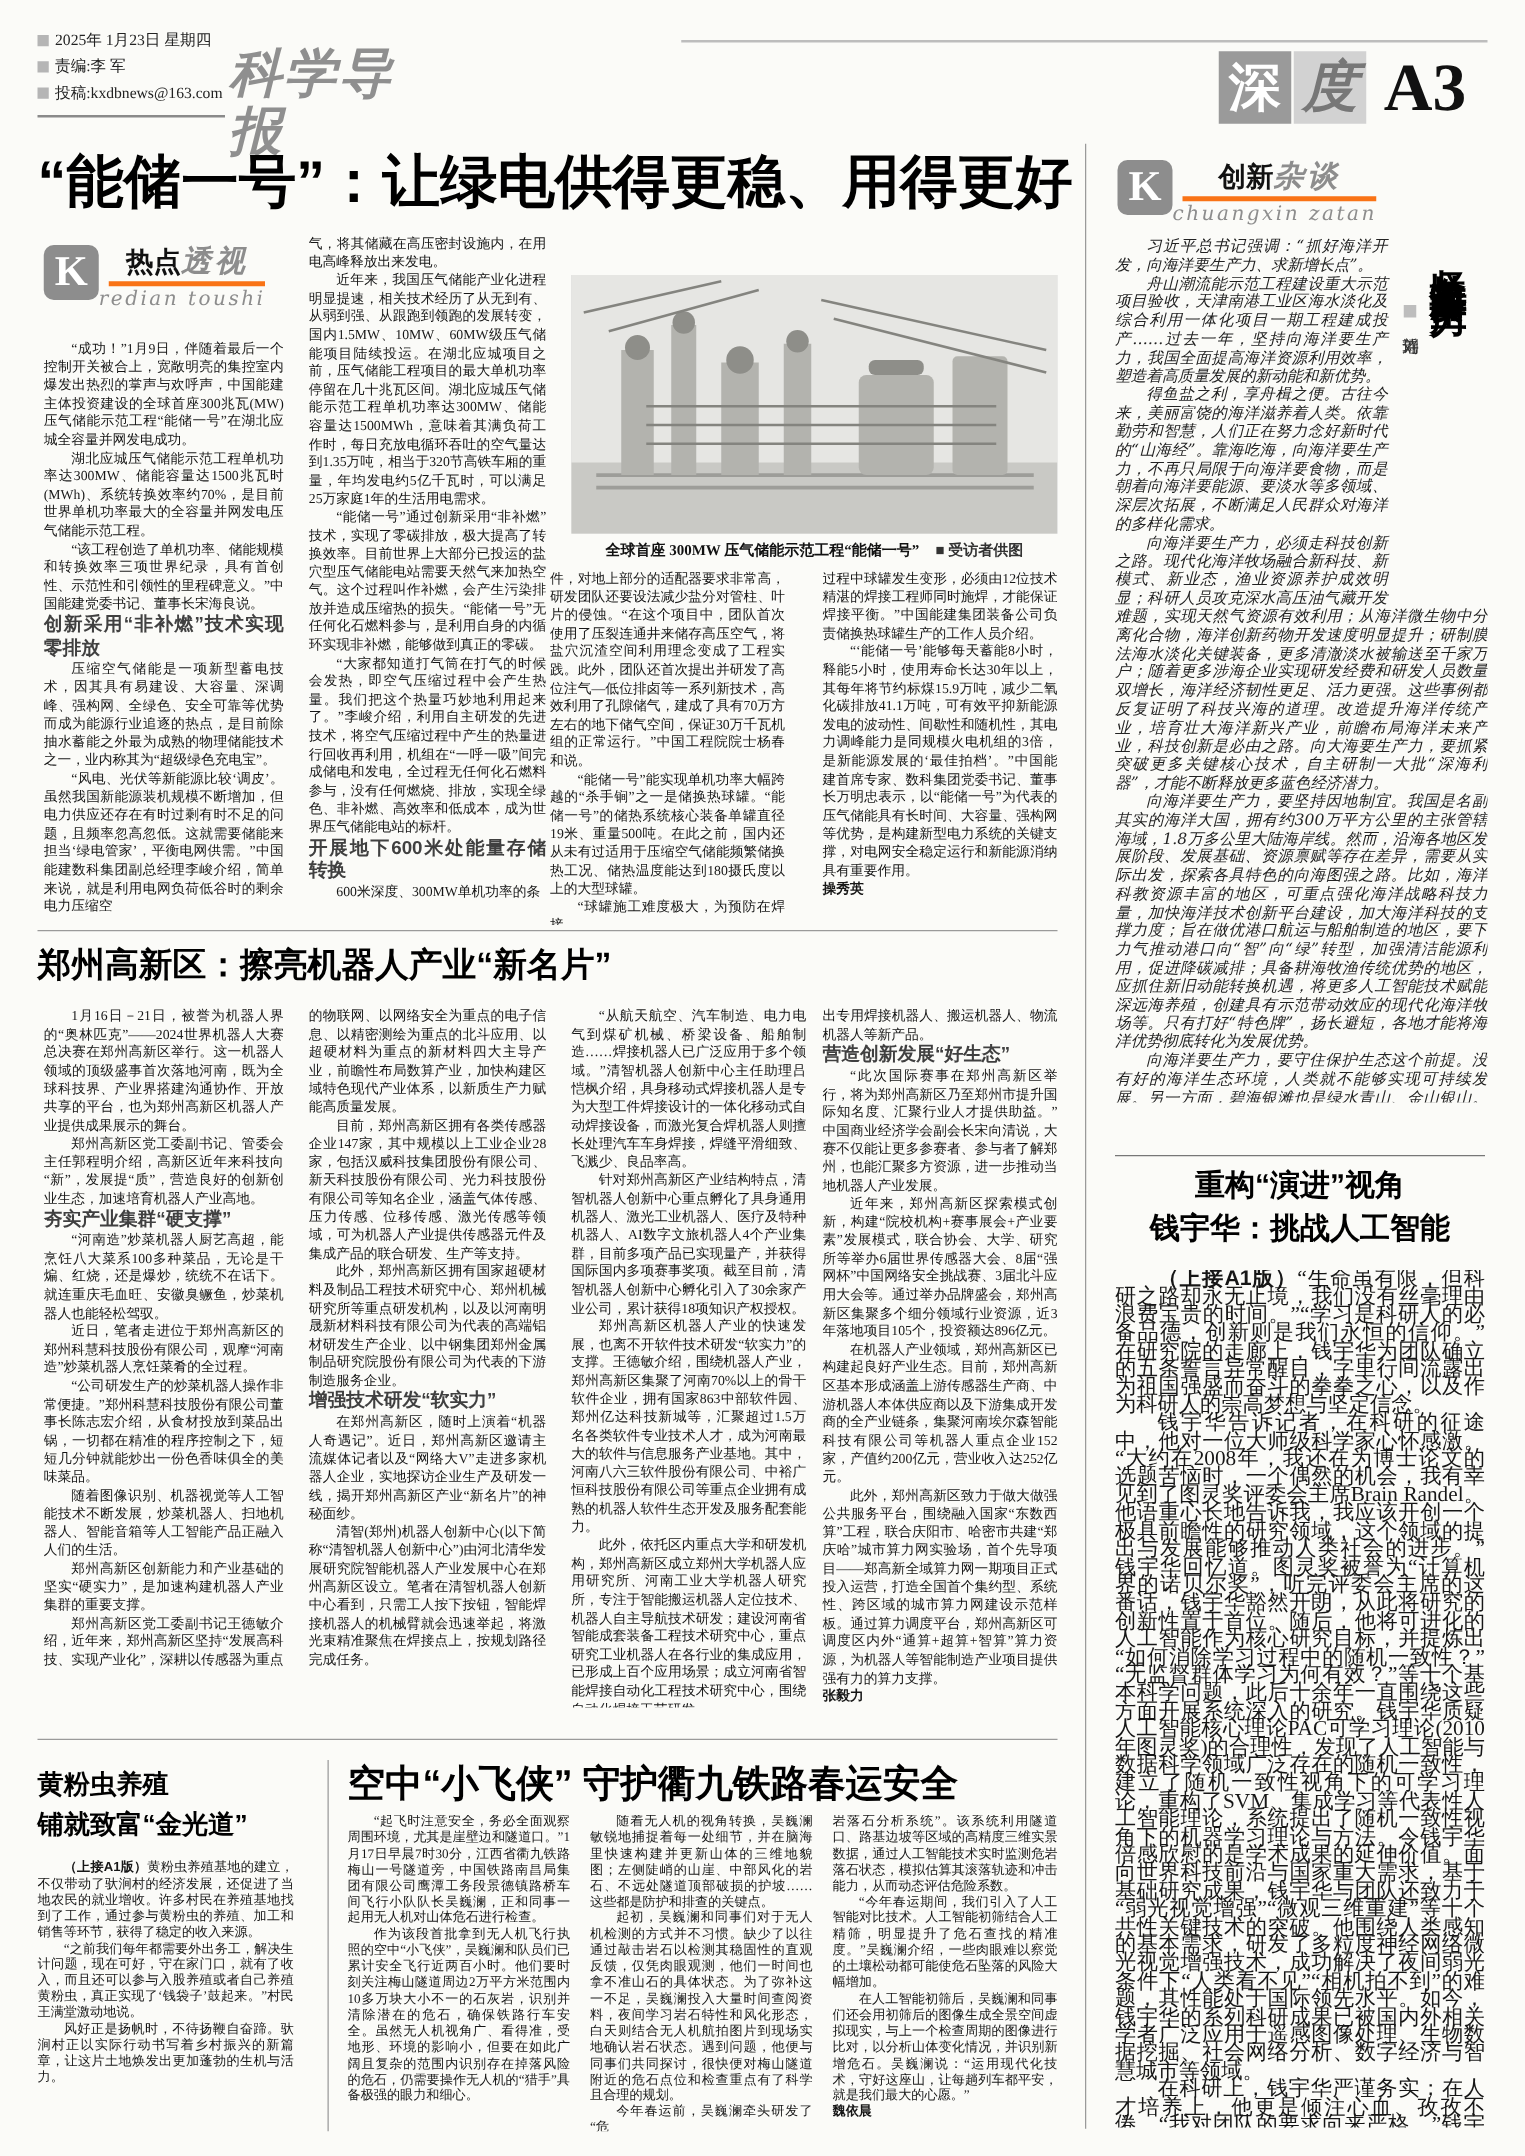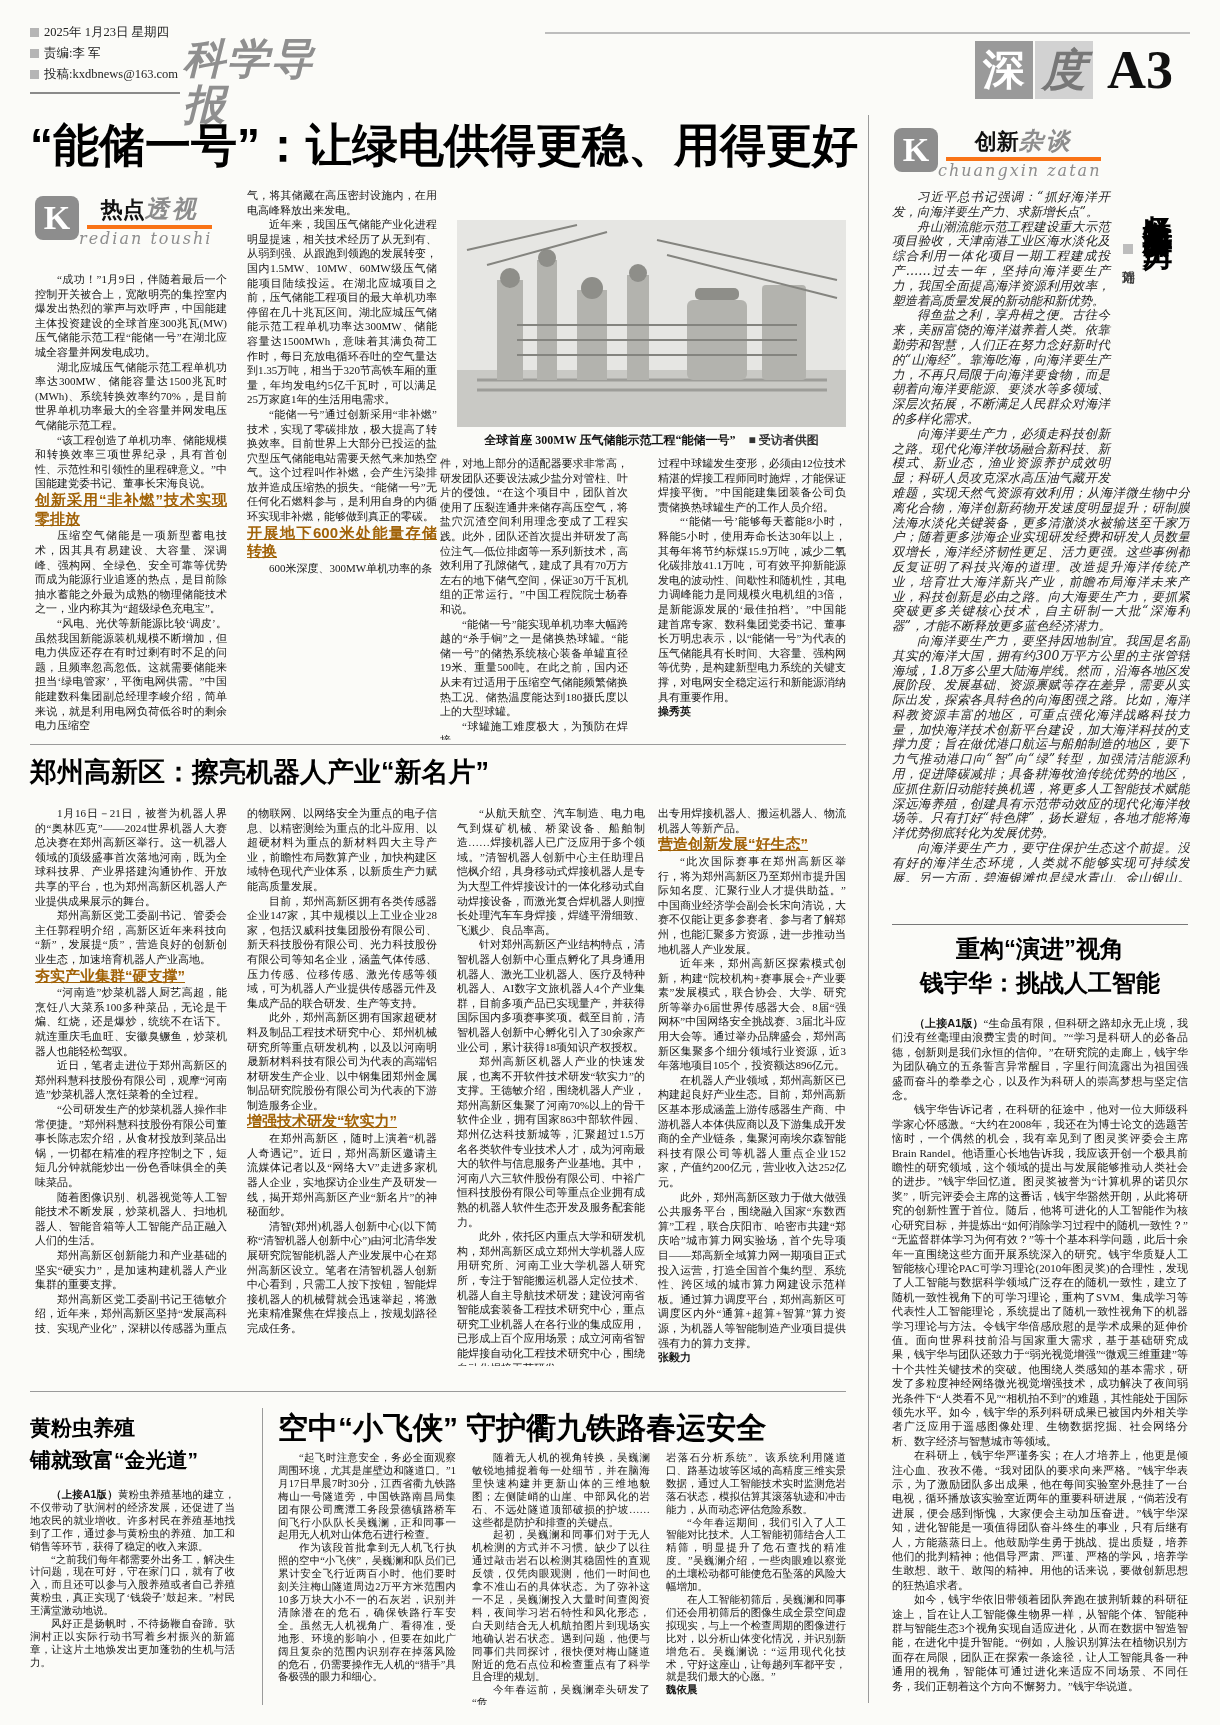--- a/index.html
+++ b/index.html
@@ -26,21 +26,21 @@
   .brand .k{width:44px;height:44px;border-radius:8px;background:#8d8d8d;color:#fff;font:bold 34px/44px "Liberation Serif",serif;text-align:center;flex:0 0 auto;}
   .brand .bt{margin-left:8px;border-bottom:4px solid #f97316;padding-bottom:2px;text-align:center;}
   .brand .bt .cn{font:bold 22px/26px "Liberation Sans",sans-serif;color:#111;}
   .brand .bt .cn i{font:italic bold 24px/26px "DejaVu Serif",serif;color:#8d8d8d;letter-spacing:3px;}
   .brand .py{font:italic 16px/20px "DejaVu Serif",serif;color:#8d8d8d;letter-spacing:2px;}
   
   .col{position:absolute;text-align:justify;font-size:11px;line-height:14.6px;color:#161616;overflow:hidden;}
   .col p{margin:0;}
   .x-p{text-indent:2em;}
   .x-cont{text-indent:0;}
-  .x-h{font:bold 15px/1.25 "Liberation Sans",sans-serif;text-indent:0;margin:9px 0 7px;color:#a16207;text-decoration:underline;}
+  .x-h{font:bold 15px/1.25 "Liberation Sans",sans-serif;text-indent:0;margin:9px 0 7px;color:#404040;}
   .x-by{text-align:left;font-weight:bold;text-indent:0;margin-top:8px;padding-right:6px;}
   .x-lead{text-indent:2em;}
   .x-lead b{font-family:"Liberation Sans",sans-serif;}
   
   .photo{left:457px;top:220px;width:389px;height:207px;background:#dcdcda;overflow:hidden;}
   .caption{left:457px;top:431px;width:389px;font:bold 12px/18px "Liberation Serif",serif;text-align:center;color:#111;white-space:nowrap;}
   .caption .credit{font-weight:bold;color:#333;margin-left:10px;}
   
   .essay{position:absolute;left:892px;top:190px;width:298px;text-align:justify;
          font:italic 12.5px/14.8px "DejaVu Serif",serif;color:#222;overflow:hidden;}
@@ -92,20 +92,21 @@
     <p class="x-p">湖北应城压气储能示范工程单机功率达300MW、储能容量达1500兆瓦时(MWh)、系统转换效率约70%，是目前世界单机功率最大的全容量并网发电压气储能示范工程。</p>
     <p class="x-p">“该工程创造了单机功率、储能规模和转换效率三项世界纪录，具有首创性、示范性和引领性的里程碑意义。”中国能建党委书记、董事长宋海良说。</p>
     <p class="x-h">创新采用“非补燃”技术实现零排放</p>
     <p class="x-p">压缩空气储能是一项新型蓄电技术，因其具有易建设、大容量、深调峰、强构网、全绿色、安全可靠等优势而成为能源行业追逐的热点，是目前除抽水蓄能之外最为成熟的物理储能技术之一，业内称其为“超级绿色充电宝”。</p>
     <p class="x-p">“风电、光伏等新能源比较‘调皮’。虽然我国新能源装机规模不断增加，但电力供应还存在有时过剩有时不足的问题，且频率忽高忽低。这就需要储能来担当‘绿电管家’，平衡电网供需。”中国能建数科集团副总经理李峻介绍，简单来说，就是利用电网负荷低谷时的剩余电力压缩空</p>
   </div>
 <div class="col" style="left:247px;top:188px;width:190px;height:552px;">
     <p class="x-cont">气，将其储藏在高压密封设施内，在用电高峰释放出来发电。</p>
     <p class="x-p">近年来，我国压气储能产业化进程明显提速，相关技术经历了从无到有、从弱到强、从跟跑到领跑的发展转变，国内1.5MW、10MW、60MW级压气储能项目陆续投运。在湖北应城项目之前，压气储能工程项目的最大单机功率停留在几十兆瓦区间。湖北应城压气储能示范工程单机功率达300MW、储能容量达1500MWh，意味着其满负荷工作时，每日充放电循环吞吐的空气量达到1.35万吨，相当于320节高铁车厢的重量，年均发电约5亿千瓦时，可以满足25万家庭1年的生活用电需求。</p>
     <p class="x-p">“能储一号”通过创新采用“非补燃”技术，实现了零碳排放，极大提高了转换效率。目前世界上大部分已投运的盐穴型压气储能电站需要天然气来加热空气。这个过程叫作补燃，会产生污染排放并造成压缩热的损失。“能储一号”无任何化石燃料参与，是利用自身的内循环实现非补燃，能够做到真正的零碳。</p>
+    <p class="x-p">“大家都知道打气筒在打气的时候会发热，即空气压缩过程中会产生热量。我们把这个热量巧妙地利用起来了。”李峻介绍，利用自主研发的先进技术，将空气压缩过程中产生的热量进行回收再利用，机组在“一呼一吸”间完成储电和发电，全过程无任何化石燃料参与，没有任何燃烧、排放，实现全绿色、非补燃、高效率和低成本，成为世界压气储能电站的标杆。</p>
     <p class="x-h">开展地下600米处能量存储转换</p>
     <p class="x-p">600米深度、300MW单机功率的条</p>
   </div>
 <div class="col" style="left:440px;top:456px;width:188px;height:284px;">
     <p class="x-cont">件，对地上部分的适配器要求非常高，研发团队还要设法减少盐分对管柱、叶片的侵蚀。“在这个项目中，团队首次使用了压裂连通井来储存高压空气，将盐穴沉渣空间利用理念变成了工程实践。此外，团队还首次提出并研发了高位注气—低位排卤等一系列新技术，高效利用了孔隙储气，建成了具有70万方左右的地下储气空间，保证30万千瓦机组的正常运行。”中国工程院院士杨春和说。</p>
     <p class="x-p">“能储一号”能实现单机功率大幅跨越的“杀手锏”之一是储换热球罐。“能储一号”的储热系统核心装备单罐直径19米、重量500吨。在此之前，国内还从未有过适用于压缩空气储能频繁储换热工况、储热温度能达到180摄氏度以上的大型球罐。</p>
     <p class="x-p">“球罐施工难度极大，为预防在焊接</p>
   </div>
 <div class="col" style="left:658px;top:456px;width:188px;height:284px;">
     <p class="x-cont">过程中球罐发生变形，必须由12位技术精湛的焊接工程师同时施焊，才能保证焊接平衡。”中国能建集团装备公司负责储换热球罐生产的工作人员介绍。</p>
@@ -210,21 +211,21 @@
     <p class="x-p">在机器人产业领域，郑州高新区已构建起良好产业生态。目前，郑州高新区基本形成涵盖上游传感器生产商、中游机器人本体供应商以及下游集成开发商的全产业链条，集聚河南埃尔森智能科技有限公司等机器人重点企业152家，产值约200亿元，营业收入达252亿元。</p>
     <p class="x-p">此外，郑州高新区致力于做大做强公共服务平台，围绕融入国家“东数西算”工程，联合庆阳市、哈密市共建“郑庆哈”城市算力网实验场，首个先导项目——郑高新全域算力网一期项目正式投入运营，打造全国首个集约型、系统性、跨区域的城市算力网建设示范样板。通过算力调度平台，郑州高新区可调度区内外“通算+超算+智算”算力资源，为机器人等智能制造产业项目提供强有力的算力支撑。</p>
     <p class="x-by">张毅力</p>
   </div>
 
 <div class="abs rule-h" style="left:892px;top:924px;width:296px;background:#777;"></div>
 <div class="abs h-q">
   <div>重构“演进”视角</div>
   <div>钱宇华：挑战人工智能</div>
 </div>
-<div class="col" style="left:892px;top:1016px;width:296px;height:686px;font-size:11px;line-height:14.4px;">
+<div class="col" style="left:892px;top:1016px;width:296px;height:686px;font-size:17px;line-height:14.4px;">
     <p class="x-lead"><b>（上接A1版）</b>“生命虽有限，但科研之路却永无止境，我们没有丝毫理由浪费宝贵的时间。”“学习是科研人的必备品德，创新则是我们永恒的信仰。”在研究院的走廊上，钱宇华为团队确立的五条誓言异常醒目，字里行间流露出为祖国强盛而奋斗的拳拳之心，以及作为科研人的崇高梦想与坚定信念。</p>
     <p class="x-p">钱宇华告诉记者，在科研的征途中，他对一位大师级科学家心怀感激。“大约在2008年，我还在为博士论文的选题苦恼时，一个偶然的机会，我有幸见到了图灵奖评委会主席Brain Randel。他语重心长地告诉我，我应该开创一个极具前瞻性的研究领域，这个领域的提出与发展能够推动人类社会的进步。”钱宇华回忆道。图灵奖被誉为“计算机界的诺贝尔奖”，听完评委会主席的这番话，钱宇华豁然开朗，从此将研究的创新性置于首位。随后，他将可进化的人工智能作为核心研究目标，并提炼出“如何消除学习过程中的随机一致性？”“无监督群体学习为何有效？”等十个基本科学问题，此后十余年一直围绕这些方面开展系统深入的研究。钱宇华质疑人工智能核心理论PAC可学习理论(2010年图灵奖)的合理性，发现了人工智能与数据科学领域广泛存在的随机一致性，建立了随机一致性视角下的可学习理论，重构了SVM、集成学习等代表性人工智能理论，系统提出了随机一致性视角下的机器学习理论与方法。令钱宇华倍感欣慰的是学术成果的延伸价值。面向世界科技前沿与国家重大需求，基于基础研究成果，钱宇华与团队还致力于“弱光视觉增强”“微观三维重建”等十个共性关键技术的突破。他围绕人类感知的基本需求，研发了多粒度神经网络微光视觉增强技术，成功解决了夜间弱光条件下“人类看不见”“相机拍不到”的难题，其性能处于国际领先水平。如今，钱宇华的系列科研成果已被国内外相关学者广泛应用于遥感图像处理、生物数据挖掘、社会网络分析、数字经济与智慧城市等领域。</p>
     <p class="x-p">在科研上，钱宇华严谨务实；在人才培养上，他更是倾注心血、孜孜不倦。“我对团队的要求向来严格。”钱宇华表示，为了激励团队多出成果，他在每间实验室外悬挂了一台电视，循环播放该实验室近两年的重要科研进展，“倘若没有进展，便会感到惭愧，大家便会主动加压奋进。”钱宇华深知，进化智能是一项值得团队奋斗终生的事业，只有后继有人，方能蒸蒸日上。他鼓励学生勇于挑战、提出质疑，培养他们的批判精神；他倡导严肃、严谨、严格的学风，培养学生敢想、敢干、敢闯的精神。用他的话来说，要做创新思想的狂热追求者。</p>
     <p class="x-p">如今，钱宇华依旧带领着团队奔跑在披荆斩棘的科研征途上，旨在让人工智能像生物界一样，从智能个体、智能种群与智能生态3个视角实现自适应进化，从而在数据中智造智能，在进化中提升智能。“例如，人脸识别算法在植物识别方面存在局限，团队正在探索一条途径，让人工智能具备一种通用的视角，智能体可通过进化来适应不同场景、不同任务，我们正朝着这个方向不懈努力。”钱宇华说道。</p>
   </div>
 
 <div class="abs rule-v" style="left:262px;top:1408px;height:297px;"></div>
 
 <div class="abs h-worm">
   <div>黄粉虫养殖</div>

